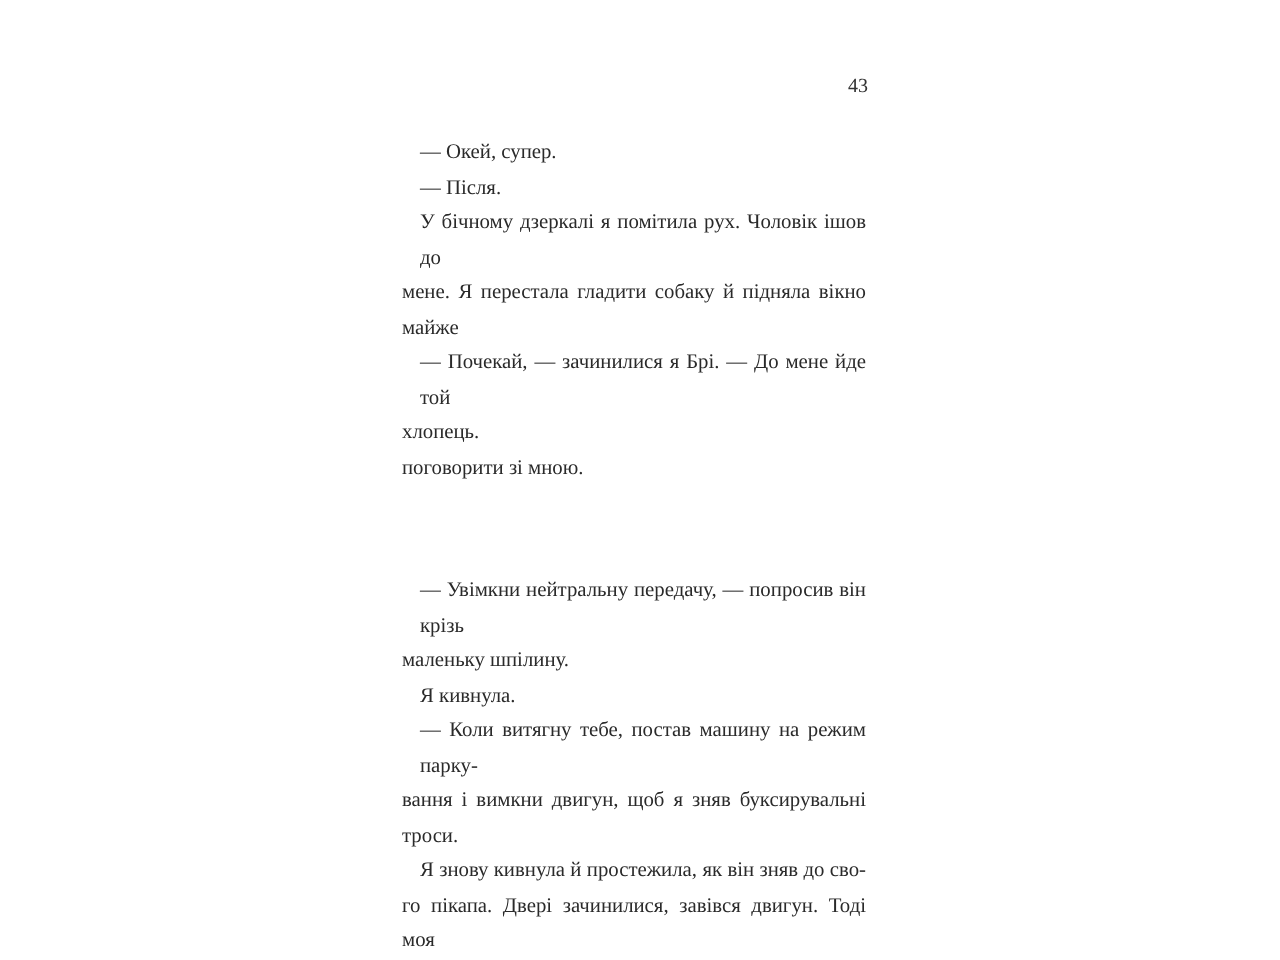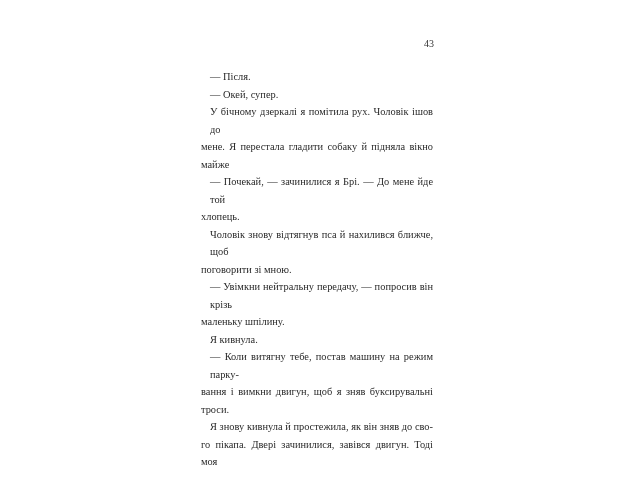--- a/index.html
+++ b/index.html
@@ -17,29 +17,28 @@
   }
   .line { display: block; white-space: nowrap; }
   .justify { display: block; text-align: justify; text-align-last: justify; white-space: normal; }
 </style>
 </head>
 <body>
 
 <div class="page">
   <div class="page-number">43</div>
   <div class="text-block" id="text-block">
+      <span class="line" style="padding-left: 9px;">— Окей, супер.</span>
       <span class="line" style="padding-left: 9px;">— Після.</span>
-      <span class="line" style="padding-left: 9px;">— Окей, супер.</span>
       <span class="justify" style="padding-left: 9px;">У бічному дзеркалі я помітила рух. Чоловік ішов до</span>
       <span class="justify">мене. Я перестала гладити собаку й підняла вікно майже</span>
       <span class="justify" style="padding-left: 9px;">— Почекай, — зачинилися я Брі. — До мене йде той</span>
       <span class="line">хлопець.</span>
-      <span class="justify" style="padding-left: 9px;">Чоловік знову відтягнув пса й нахилився ближче, щоб</span>
       <span class="line">поговорити зі мною.</span>
-      <span class="justify" style="padding-left: 9px;">— Увімкни нейтральну передачу, — попросив він крізь</span>
+      <span class="justify" style="padding-left: 9px; margin-top: 44px;">— Увімкни нейтральну передачу, — попросив він крізь</span>
       <span class="line">маленьку шпілину.</span>
       <span class="line" style="padding-left: 9px;">Я кивнула.</span>
       <span class="justify" style="padding-left: 9px;">— Коли витягну тебе, постав машину на режим парку-</span>
       <span class="justify">вання і вимкни двигун, щоб я зняв буксирувальні троси.</span>
       <span class="justify" style="padding-left: 9px;">Я знову кивнула й простежила, як він зняв до сво-</span>
       <span class="justify">го пікапа. Двері зачинилися, завівся двигун. Тоді моя</span>
     </div>
 </div>
 
 </body></html>

